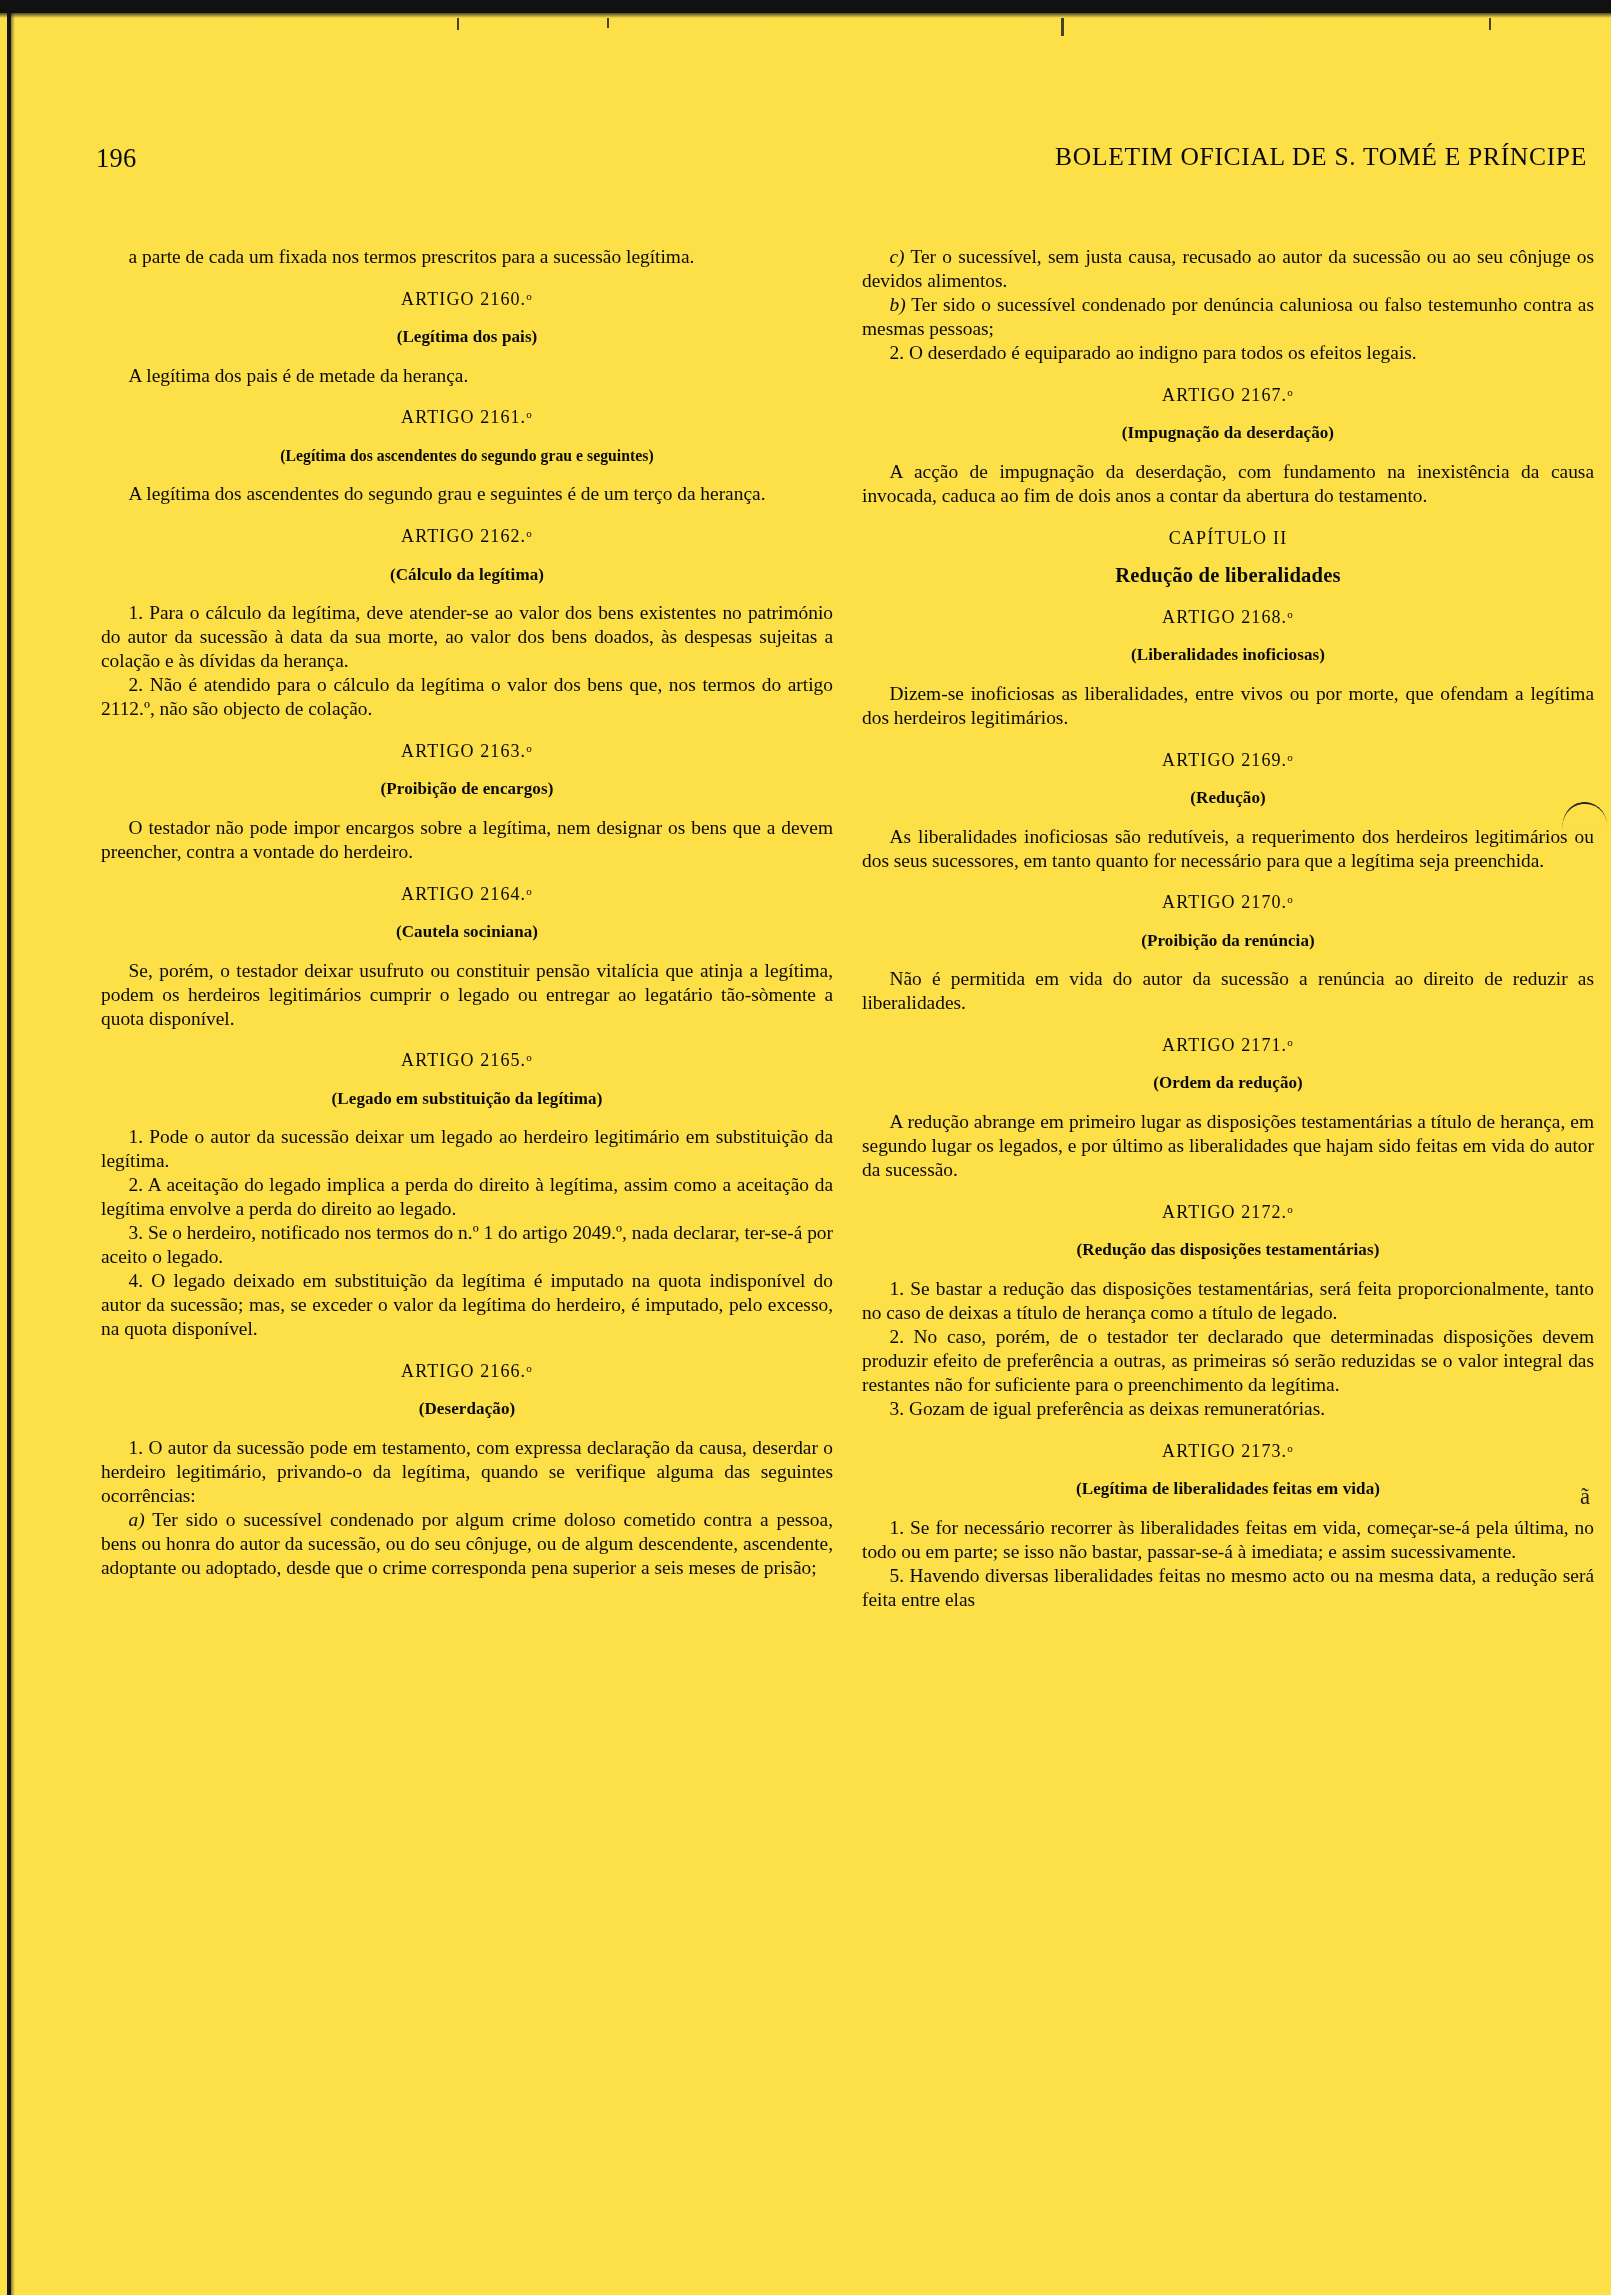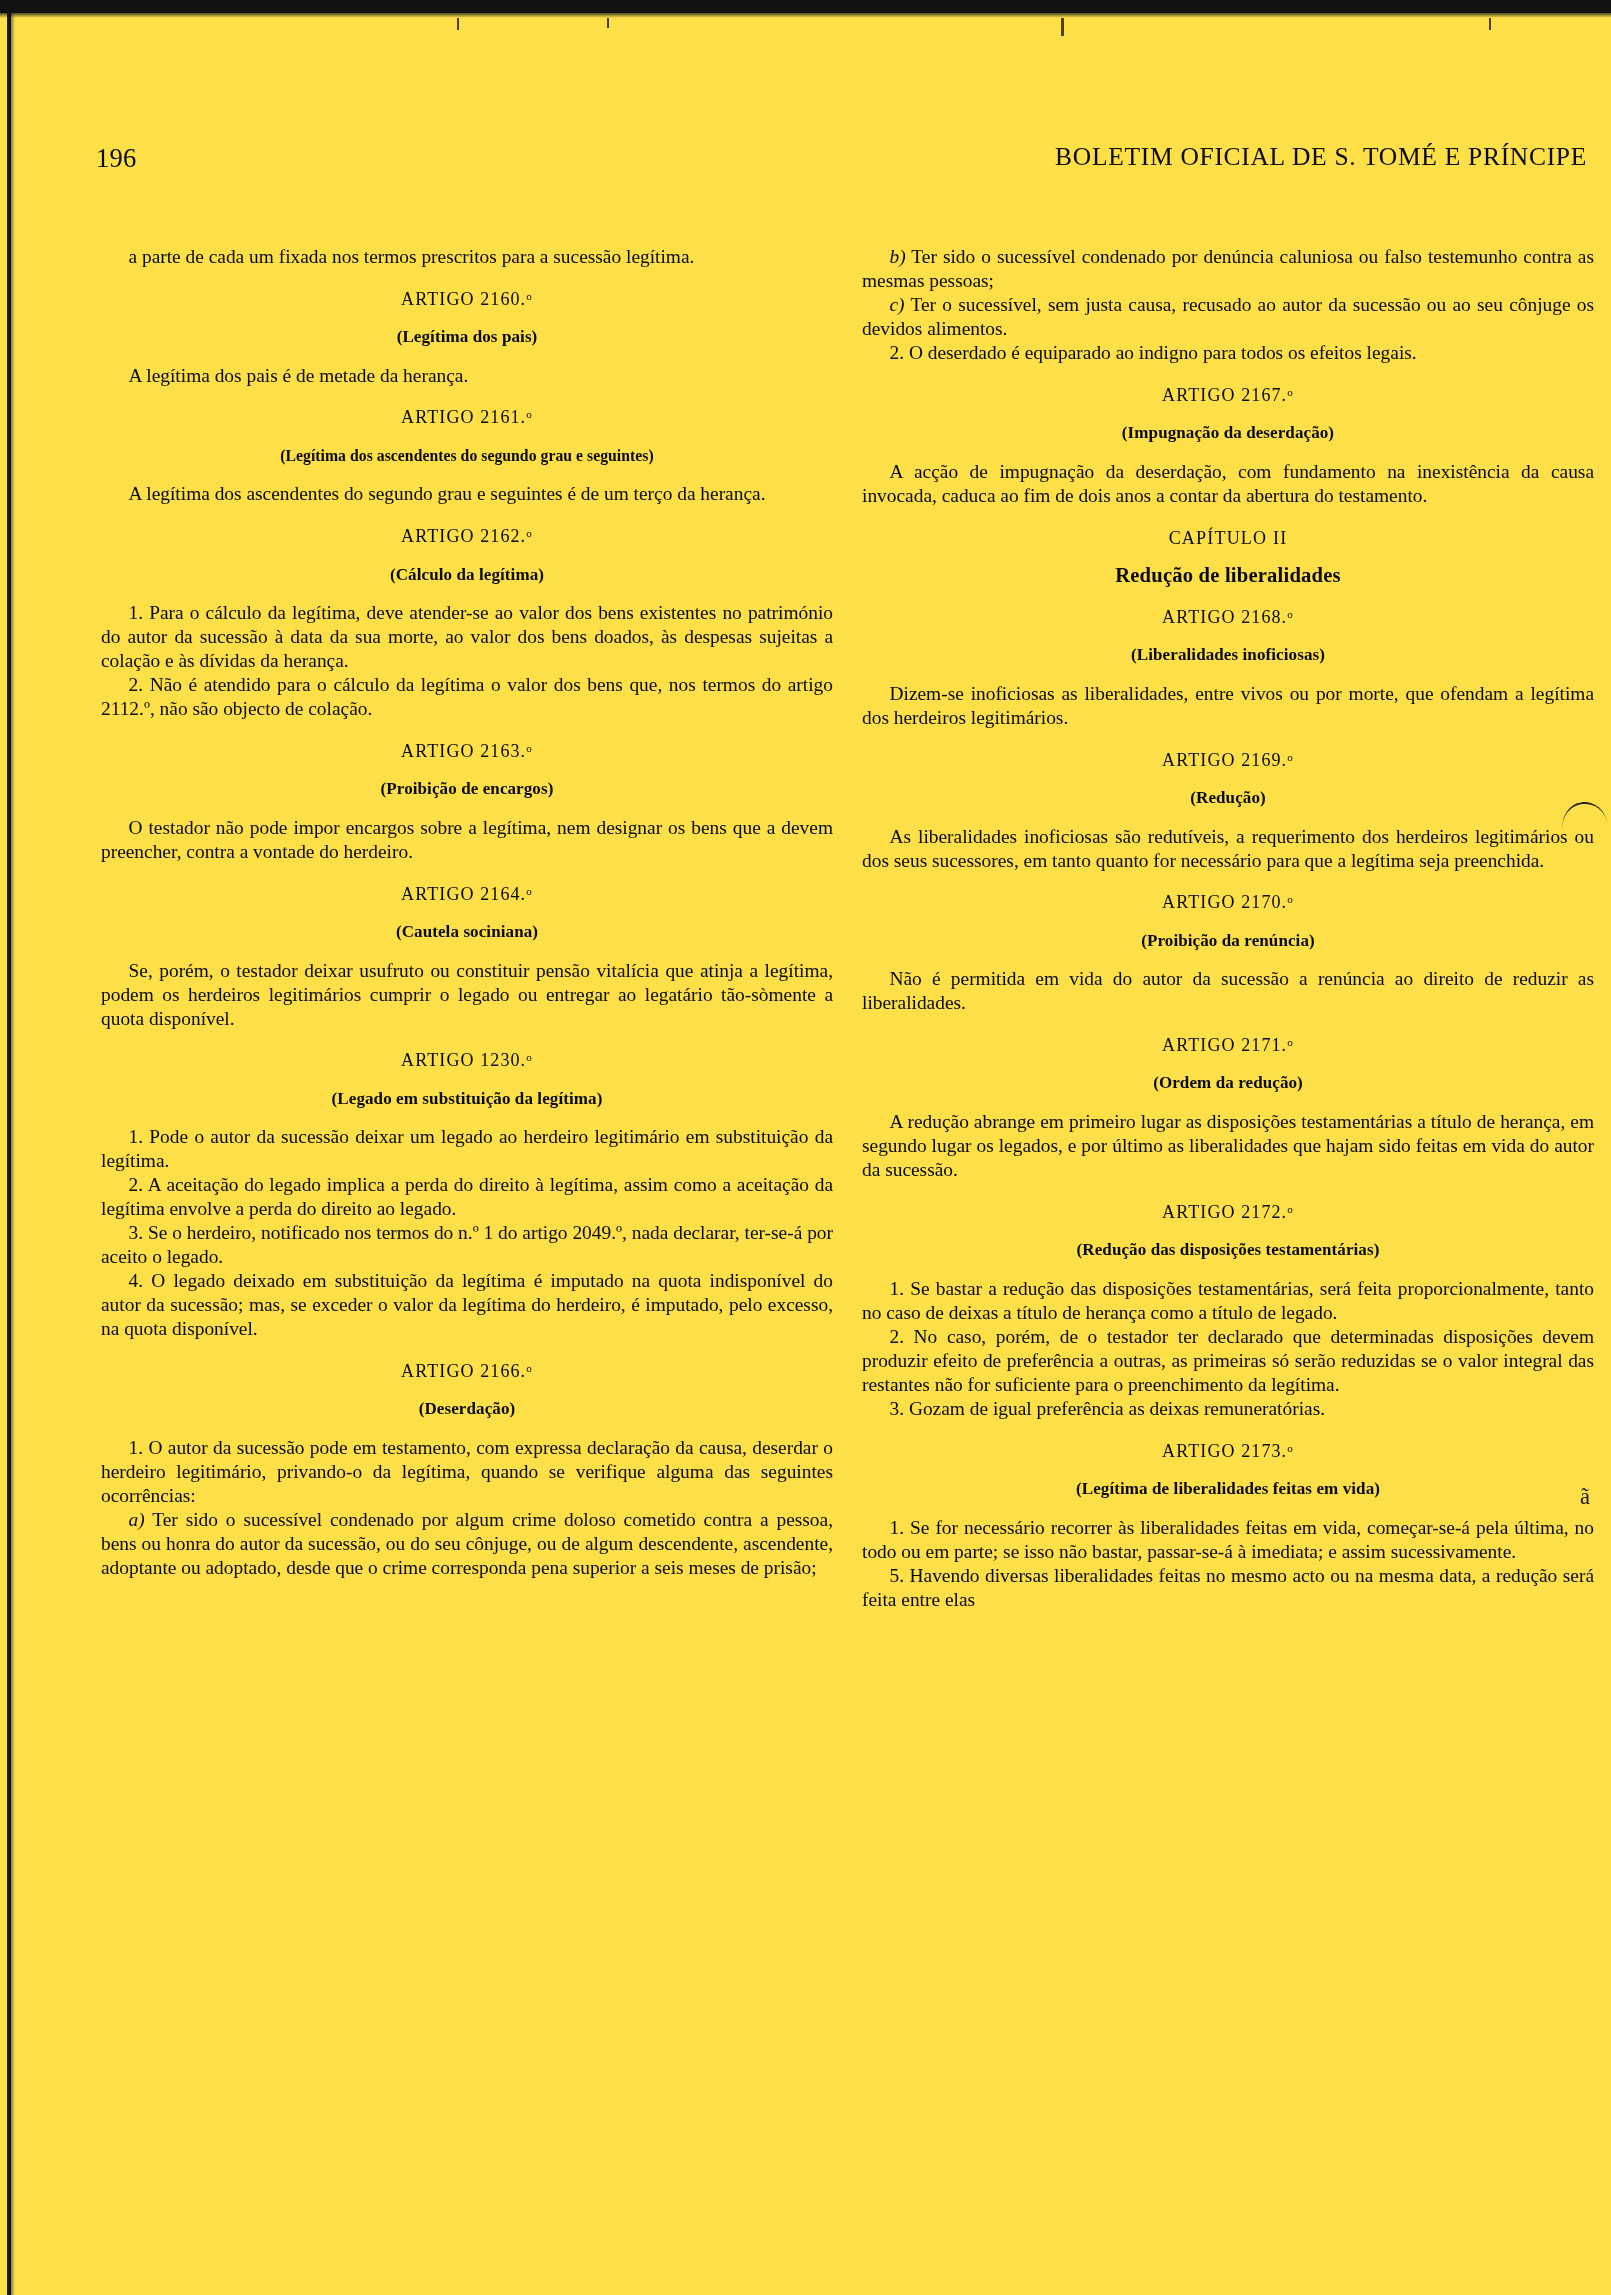--- a/index.html
+++ b/index.html
@@ -177,37 +177,37 @@
     <p>2. Não é atendido para o cálculo da legítima o valor dos bens que, nos termos do artigo 2112.º, não são objecto de colação.</p>
 
     <p class="art-head"><span>ARTIGO 2163.</span><sup>o</sup></p>
     <p class="art-sub">(Proibição de encargos)</p>
     <p>O testador não pode impor encargos sobre a legítima, nem designar os bens que a devem preencher, contra a vontade do herdeiro.</p>
 
     <p class="art-head"><span>ARTIGO 2164.</span><sup>o</sup></p>
     <p class="art-sub">(Cautela sociniana)</p>
     <p>Se, porém, o testador deixar usufruto ou constituir pensão vitalícia que atinja a legítima, podem os herdeiros legitimários cumprir o legado ou entregar ao legatário tão-sòmente a quota disponível.</p>
 
-    <p class="art-head"><span>ARTIGO 1230.</span><sup>o</sup></p>
+    <p class="art-head"><span>ARTIGO 2165.</span><sup>o</sup></p>
     <p class="art-sub">(Legado em substituição da legítima)</p>
     <p>1. Pode o autor da sucessão deixar um legado ao herdeiro legitimário em substituição da legítima.</p>
     <p>2. A aceitação do legado implica a perda do direito à legítima, assim como a aceitação da legítima envolve a perda do direito ao legado.</p>
     <p>3. Se o herdeiro, notificado nos termos do n.º 1 do artigo 2049.º, nada declarar, ter-se-á por aceito o legado.</p>
     <p>4. O legado deixado em substituição da legítima é imputado na quota indisponível do autor da sucessão; mas, se exceder o valor da legítima do herdeiro, é imputado, pelo excesso, na quota disponível.</p>
 
     <p class="art-head"><span>ARTIGO 2166.</span><sup>o</sup></p>
     <p class="art-sub">(Deserdação)</p>
     <p>1. O autor da sucessão pode em testamento, com expressa declaração da causa, deserdar o herdeiro legitimário, privando-o da legítima, quando se verifique alguma das seguintes ocorrências:</p>
     <p><span class="lit">a)</span> <span>Ter sido o sucessível condenado por algum crime doloso cometido contra a pessoa, bens ou honra do autor da sucessão, ou do seu cônjuge, ou de algum descendente, ascendente, adoptante ou adoptado, desde que o crime corresponda pena superior a seis meses de prisão;</span></p>
   </div>
 
   <div class="col col-right">
 
+    <p><span class="lit">c)</span> <span>Ter o sucessível, sem justa causa, recusado ao autor da sucessão ou ao seu cônjuge os devidos alimentos.</span></p>
     <p><span class="lit">b)</span> <span>Ter sido o sucessível condenado por denúncia caluniosa ou falso testemunho contra as mesmas pessoas;</span></p>
-    <p><span class="lit">c)</span> <span>Ter o sucessível, sem justa causa, recusado ao autor da sucessão ou ao seu cônjuge os devidos alimentos.</span></p>
     <p>2. O deserdado é equiparado ao indigno para todos os efeitos legais.</p>
 
     <p class="art-head"><span>ARTIGO 2167.</span><sup>o</sup></p>
     <p class="art-sub">(Impugnação da deserdação)</p>
     <p>A acção de impugnação da deserdação, com fundamento na inexistência da causa invocada, caduca ao fim de dois anos a contar da abertura do testamento.</p>
 
     <p class="chap-head">CAPÍTULO II</p>
     <p class="chap-title">Redução de liberalidades</p>
 
     <p class="art-head"><span>ARTIGO 2168.</span><sup>o</sup></p>

